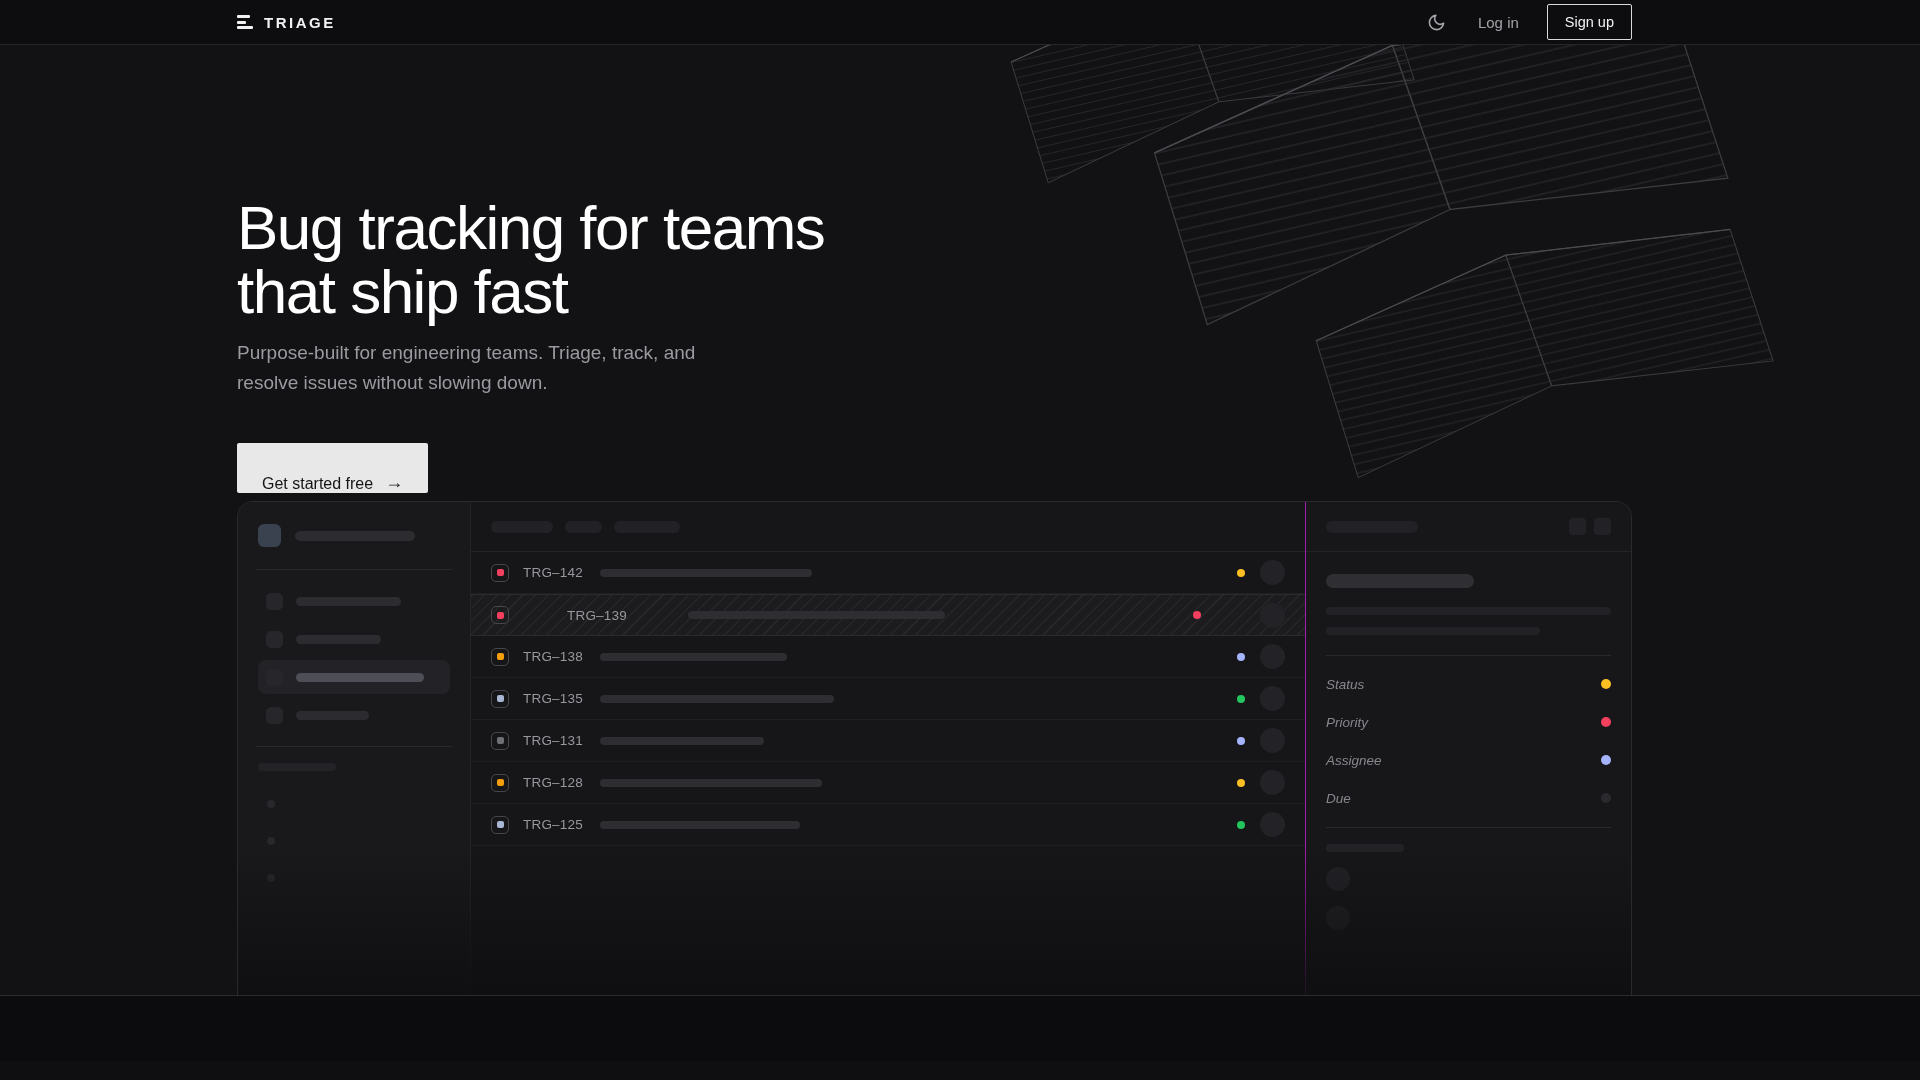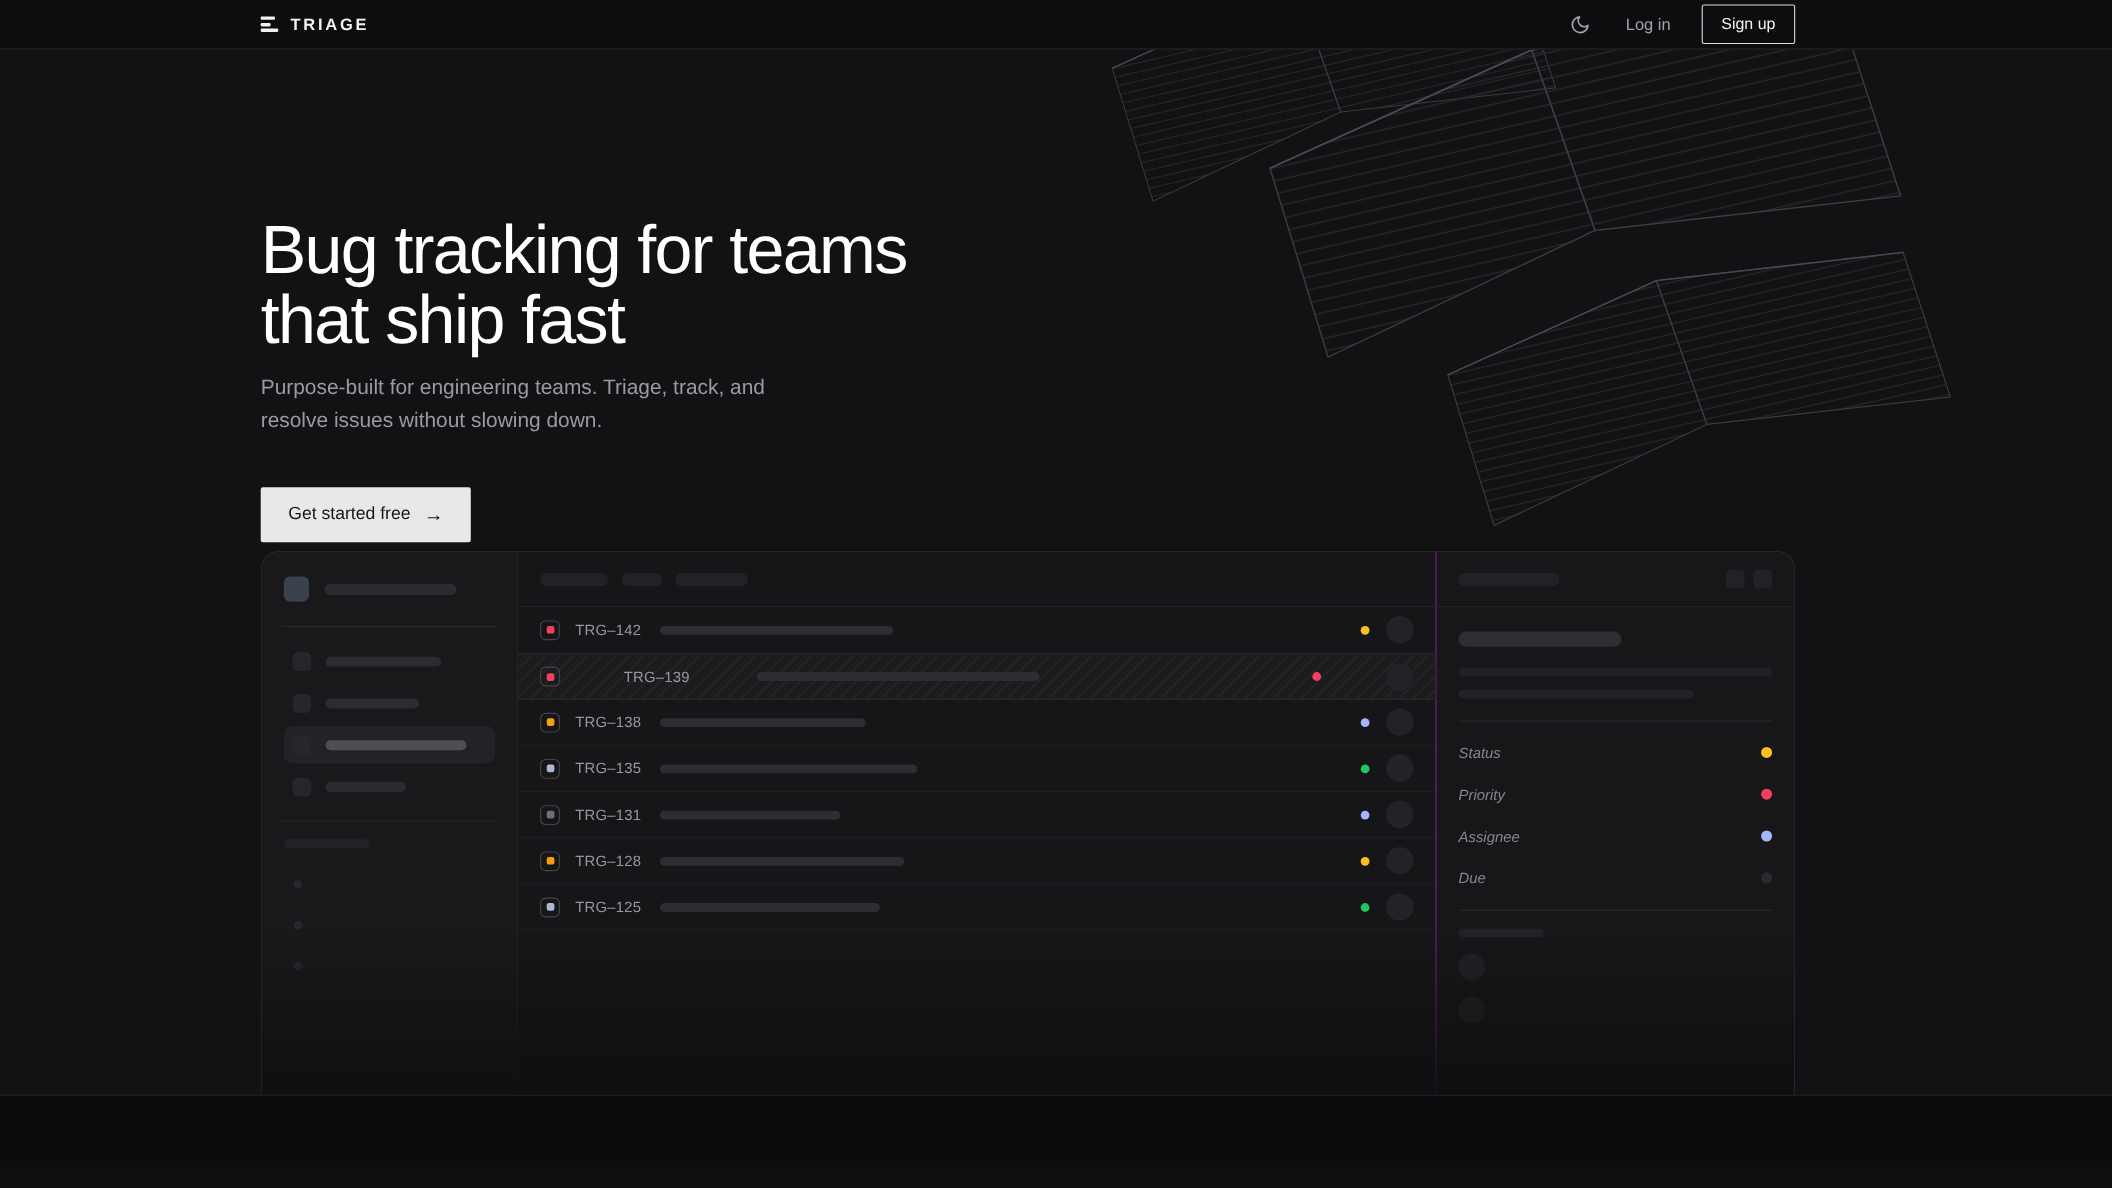--- a/index.html
+++ b/index.html
@@ -27,21 +27,21 @@
 
   
   .hero { position:relative; height:950px; background:#121214; overflow:hidden; }
   .decor { position:absolute; left:985px; top:-6px; width:790px; height:480px; pointer-events:none; }
   .hero h1 { position:absolute; left:237px; top:111px; color:#ffffff; font-size:62px;
     line-height:64px; font-weight:500; letter-spacing:-1.5px;margin-top:40px; }
   .hero-sub { position:absolute; left:237px; top:293px; width:480px; color:#9a9aa1;
     font-size:19px; line-height:30px; }
   .cta { position:absolute; left:237px; top:398px; height:50px; background:#e8e8e9;
     color:#151517; border:none; border-radius:2px; padding:0 25px; font-size:16px;
-    font-weight:500; display:flex; align-items:center; gap:12px; cursor:pointer;
+    font-weight:500; display:flex; align-items:flex-end; gap:12px; cursor:pointer;
     font-family:"Liberation Sans", sans-serif; }
   .cta .arrow { font-size:18px; }
 
   
   .mockup { position:absolute; left:237px; top:456px; width:1395px; height:494px;
     border:1px solid #2a2a2e; border-bottom:none; border-radius:16px 16px 0 0;
     display:flex; overflow:hidden; background:#161619; }
   .mockup::after { content:""; position:absolute; left:0; right:0; bottom:0; height:150px;
     background:linear-gradient(to bottom, rgba(15,15,17,0), rgba(14,14,16,0.88));
     pointer-events:none; }

